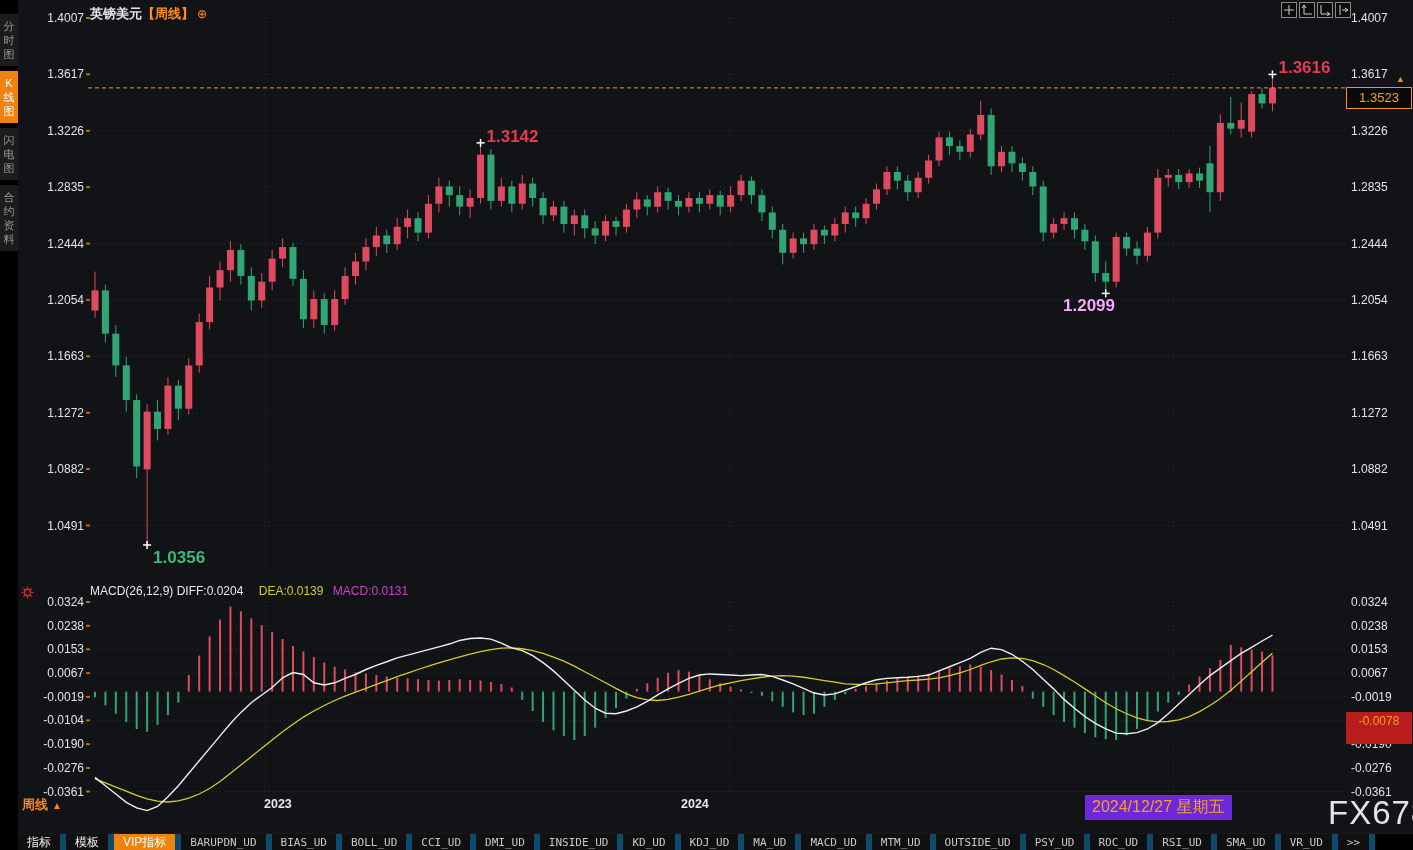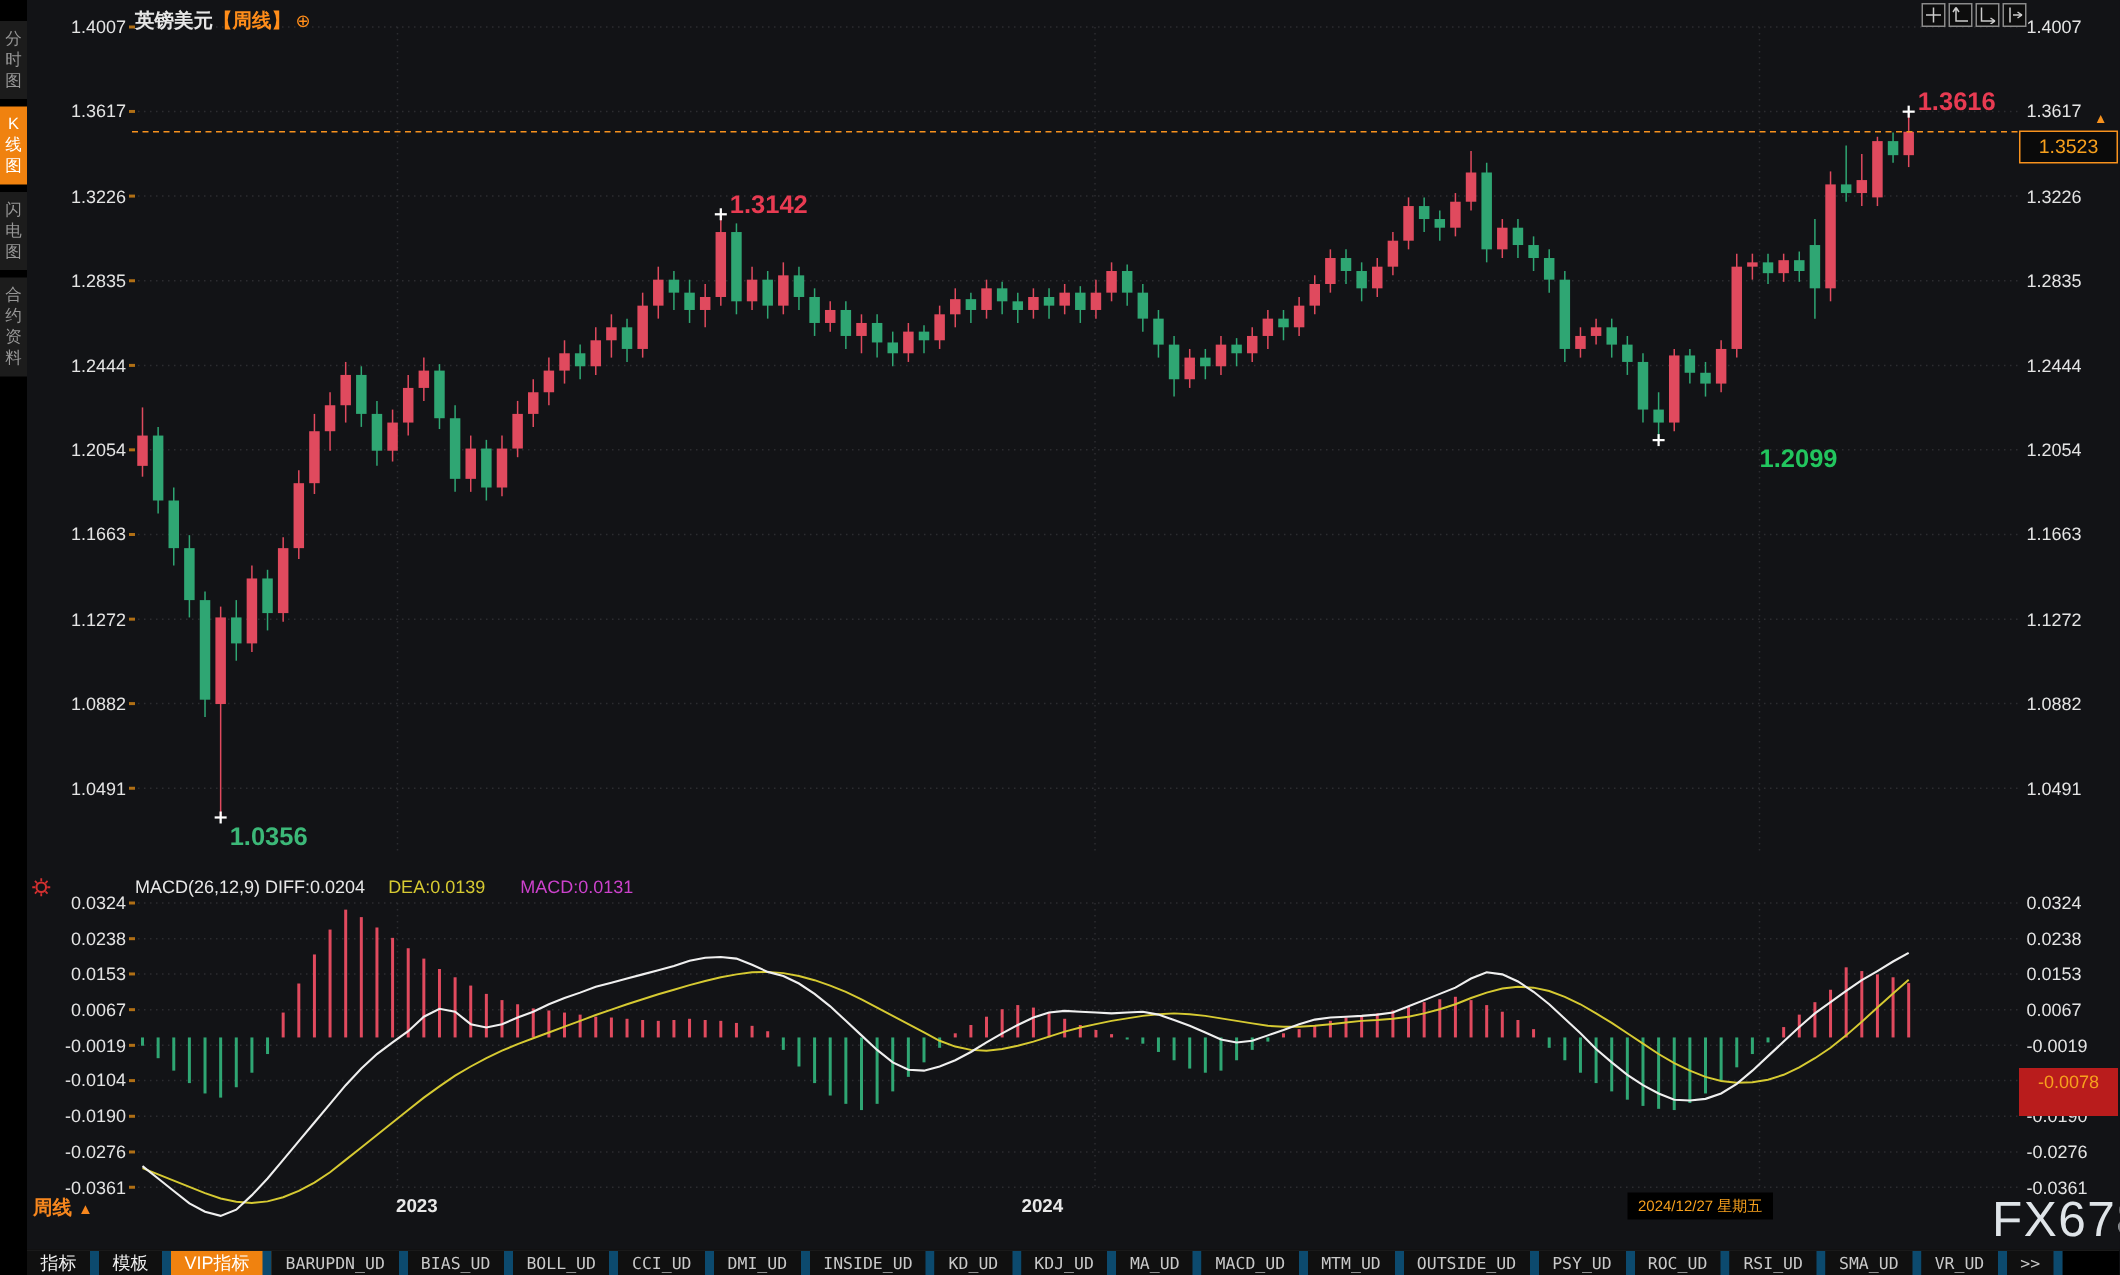--- a/index.html
+++ b/index.html
@@ -16,28 +16,28 @@
   .axlabel{position:absolute;font-size:12px;color:#e4e4e4;z-index:4;white-space:nowrap;}
   .axleft{left:18px;width:66px;text-align:right;}
   .axright{left:1351px;text-align:left;}
   #chart-svg{position:absolute;left:0;top:0;z-index:2;}
   #price-badge{position:absolute;left:1346px;top:87px;width:64px;height:20px;border:1px solid #f7921e;background:#0a0a0a;color:#f7a01d;font-size:13px;line-height:20px;text-align:center;z-index:6;}
   #price-badge-arrow{position:absolute;left:1396px;top:74px;color:#f7921e;font-size:9px;z-index:7;}
   #macd-badge{position:absolute;left:1346px;top:712px;width:66px;height:32px;background:#b91c1c;color:#f7a01d;font-size:12px;line-height:19px;text-align:center;z-index:6;}
   #macd-header{position:absolute;left:90px;top:584px;font-size:12px;z-index:5;white-space:nowrap;}
   #macd-header .dif{color:#e8e8e8;}
   #macd-header .dea{color:#d6ca32;margin-left:12px;}
-  #macd-header .mcd{color:#cc42cc;margin-left:20px;}
+  #macd-header .mcd{color:#cc42cc;margin-left:6px;}
   #macd-gear{position:absolute;left:21px;top:585px;z-index:5;cursor:pointer;}
   .ann{position:absolute;font-weight:bold;font-size:17px;z-index:5;white-space:nowrap;}
   #xaxis-row{position:absolute;left:0;top:795px;width:1413px;height:19px;z-index:5;}
   #period-label{position:absolute;left:22px;top:1px;color:#f7871e;font-weight:bold;font-size:13px;cursor:pointer;}
   #period-label .tri{font-size:10px;margin-left:4px;}
   .year-label{position:absolute;top:2px;color:#e8e8e8;font-weight:bold;font-size:12.5px;}
-  #date-box{position:absolute;left:1085px;top:0;background:#000000;color:#f7a01d;font-size:10px;padding:2px 7px;}
+  #date-box{position:absolute;left:1085px;top:0;background:#6d28d9;color:#f7a01d;font-size:16px;padding:2px 7px;}
   #bottom-toolbar{position:absolute;left:18px;top:833px;width:1395px;height:17px;background:#000;display:flex;align-items:stretch;z-index:8;font-family:"DejaVu Sans Mono",monospace;font-size:11px;border-top:1px solid #1a1a1a;}
   .tb-cell{display:flex;align-items:center;padding:0 9px;background:#101010;border-right:6px solid #0c4a6e;color:#c9c9c9;cursor:pointer;white-space:nowrap;}
   .tb-cell.tab{color:#efefef;font-family:"Liberation Sans",sans-serif;font-size:12px;}
   .tb-cell.active-tab{background:#f0820f;color:#fff;}
   #watermark{position:absolute;left:1328px;top:794px;font-size:33px;color:#dfe4e8;letter-spacing:1px;z-index:4;}
 </style>
 </head>
 <body>
 
 <div id="app">
@@ -531,21 +531,21 @@
 
   <div id="macd-header">
     <span class="dif">MACD(26,12,9) DIFF:0.0204</span>
     <span class="dea">DEA:0.0139</span>
     <span class="mcd">MACD:0.0131</span>
   </div>
 
   <div id="annotations-root">
       <div class="ann" style="color: rgb(232, 59, 82); left: 486.54px; top: 126.854px;">1.3142</div>
       <div class="ann" style="color: rgb(60, 184, 120); left: 153.1px; top: 547.986px;">1.0356</div>
-      <div class="ann" style="color: #22c55e; left: 1173px; top: 296.401px;">1.2099</div>
+      <div class="ann" style="color: #f0abfc; left: 1063px; top: 296.401px;">1.2099</div>
       <div class="ann" style="color: rgb(232, 59, 82); left: 1278.46px; top: 58.437px;">1.3616</div>
     </div>
 
   <div id="xaxis-row">
     <span id="period-label">
       <span>周线</span><span class="tri">▲</span>
     </span>
     <span id="date-box">2024/12/27 星期五</span>
   <span class="year-label" style="left: 264px;">2023</span>
       <span class="year-label" style="left: 681px;">2024</span>

